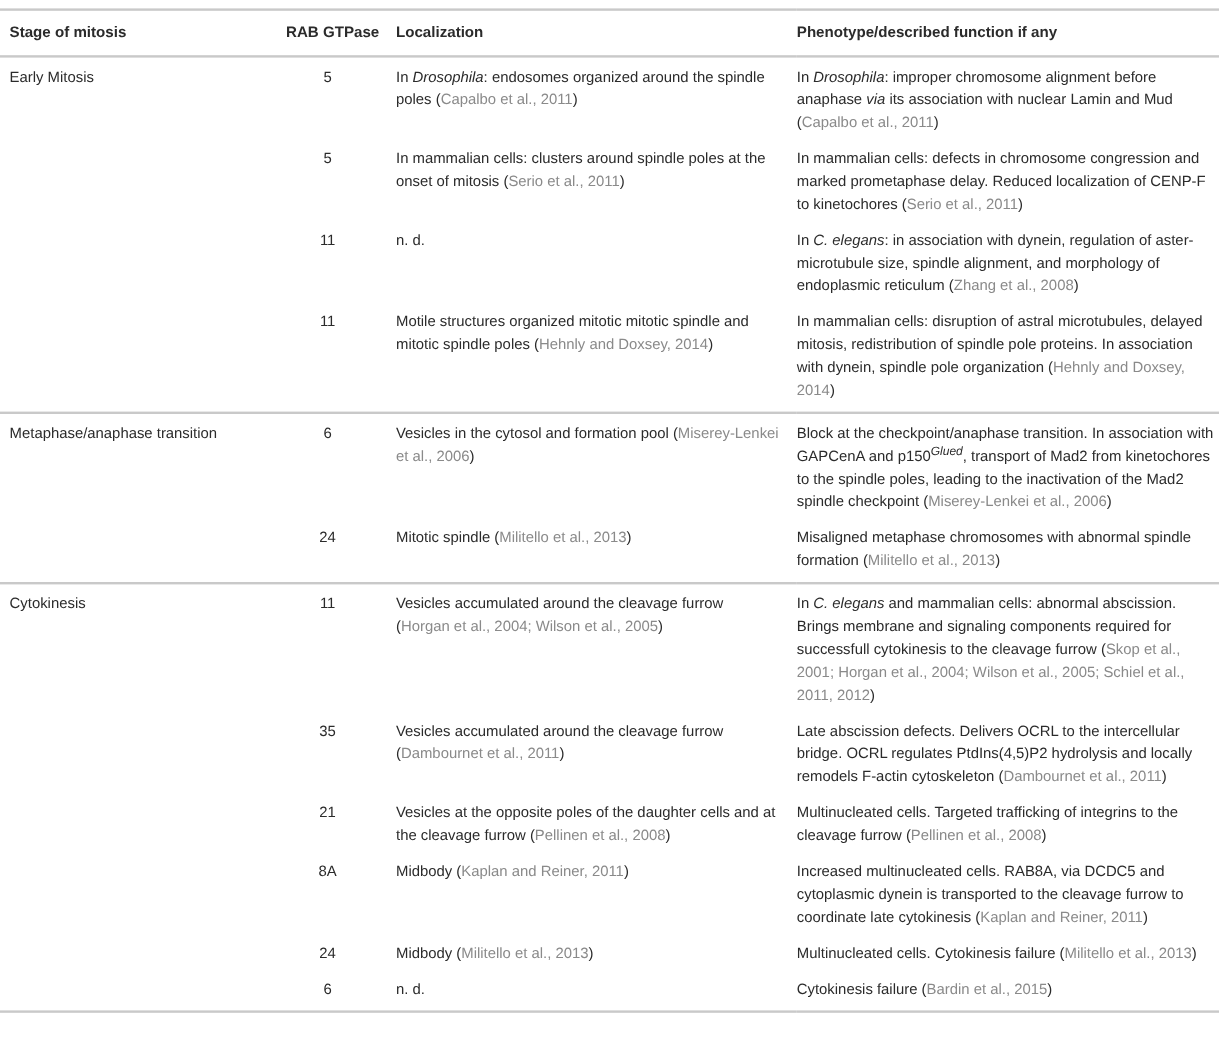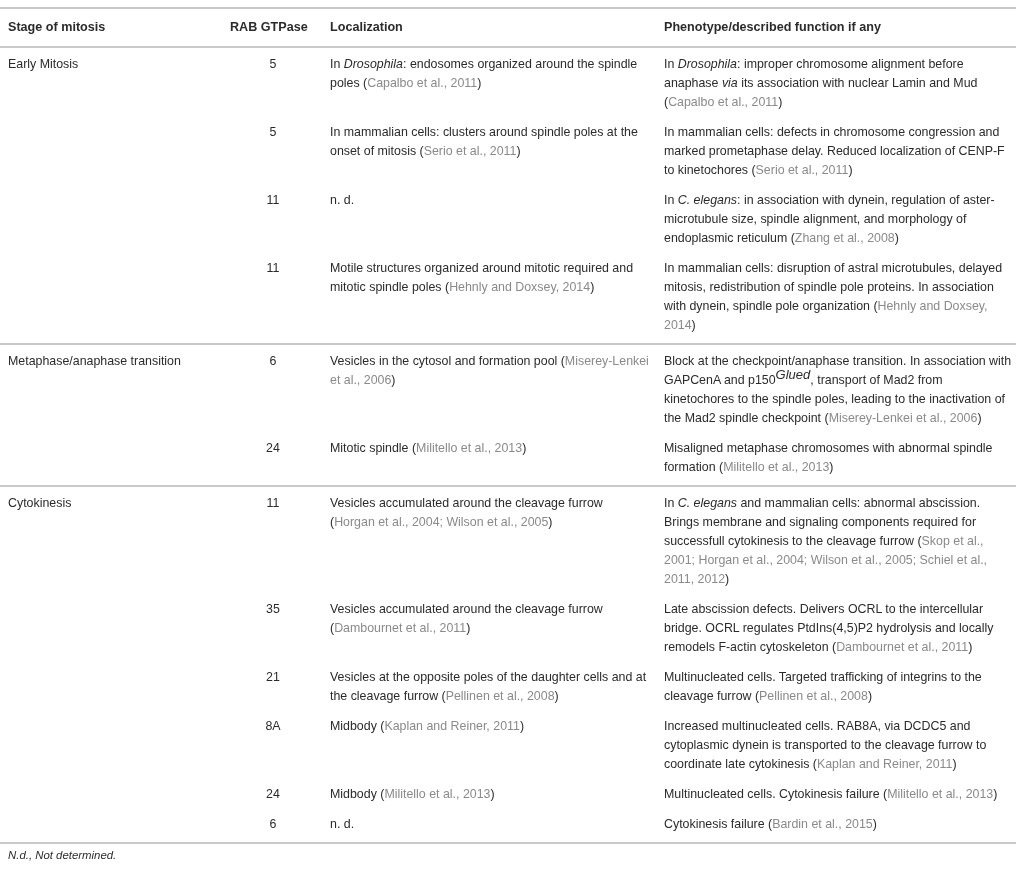--- a/index.html
+++ b/index.html
@@ -23,33 +23,33 @@
     col.c4 { width: 352px; }
     thead th {
       font-weight: bold;
       text-align: left;
       font-size: 12.6px;
       color: #2b2b2b;
       padding: 11px 0 12px 8px;
       border-bottom: 2px solid #c9c9c9;
       vertical-align: middle;
     }
-    thead th.num { text-align: left; padding-left: 0; padding-right: 14px; }
+    thead th.num { text-align: right; padding-left: 0; padding-right: 14px; }
     td {
       vertical-align: top;
       line-height: 19px;
       padding: 7px 0 4px 8px;
     }
     td.num { text-align: center; padding-left: 0; padding-right: 14px; }
     td.loc { padding-left: 0; padding-right: 14px; margin-left: 41px; }
     td.phen { padding-left: 0; padding-right: 4px; }
     tr.group-end td { border-bottom: 2px solid #c9c9c9; padding-bottom: 8px; }
     .cite { color: #8a8a8a; }
     i { font-style: italic; }
-    sup { font-size: 13px; font-style: italic; vertical-align: 5px; line-height: 0; }
+    sup { font-size: 10px; font-style: italic; vertical-align: 5px; line-height: 0; }
     .footnote {
       font-style: italic;
       font-size: 11.4px;
       color: #2b2b2b;
       padding: 5px 0 0 8px;
     }
   </style>
 </head>
 <body>
 
@@ -84,21 +84,21 @@
         </tr>
         <tr>
           <td></td>
           <td class="num">11</td>
           <td class="loc"><span>n. d.</span></td>
           <td class="phen"><span>In </span><i>C. elegans</i><span>: in association with dynein, regulation of aster-microtubule size, spindle alignment, and morphology of endoplasmic reticulum (</span><span class="cite">Zhang et al., 2008</span><span>)</span></td>
         </tr>
         <tr class="group-end">
           <td></td>
           <td class="num">11</td>
-          <td class="loc"><span>Motile structures organized around mitotic required and mitotic spindle poles (</span><span class="cite">Hehnly and Doxsey, 2014</span><span>)</span></td>
+          <td class="loc"><span>Motile structures organized mitotic mitotic spindle and mitotic spindle poles (</span><span class="cite">Hehnly and Doxsey, 2014</span><span>)</span></td>
           <td class="phen"><span>In mammalian cells: disruption of astral microtubules, delayed mitosis, redistribution of spindle pole proteins. In association with dynein, spindle pole organization (</span><span class="cite">Hehnly and Doxsey, 2014</span><span>)</span></td>
         </tr>
         <tr>
           <td>Metaphase/anaphase transition</td>
           <td class="num">6</td>
           <td class="loc"><span>Vesicles in the cytosol and formation pool (</span><span class="cite">Miserey-Lenkei et al., 2006</span><span>)</span></td>
           <td class="phen"><span>Block at the checkpoint/anaphase transition. In association with GAPCenA and p150</span><sup>Glued</sup><span>, transport of Mad2 from kinetochores to the spindle poles, leading to the inactivation of the Mad2 spindle checkpoint (</span><span class="cite">Miserey-Lenkei et al., 2006</span><span>)</span></td>
         </tr>
         <tr class="group-end">
           <td></td>
@@ -137,14 +137,13 @@
           <td class="phen"><span>Multinucleated cells. Cytokinesis failure (</span><span class="cite">Militello et al., 2013</span><span>)</span></td>
         </tr>
         <tr class="group-end">
           <td></td>
           <td class="num">6</td>
           <td class="loc"><span>n. d.</span></td>
           <td class="phen"><span>Cytokinesis failure (</span><span class="cite">Bardin et al., 2015</span><span>)</span></td>
         </tr>
       </tbody>
   </table>
-  <div class="footnote">N.d., Not determined.</div>
 </div>
 
 </body></html>

